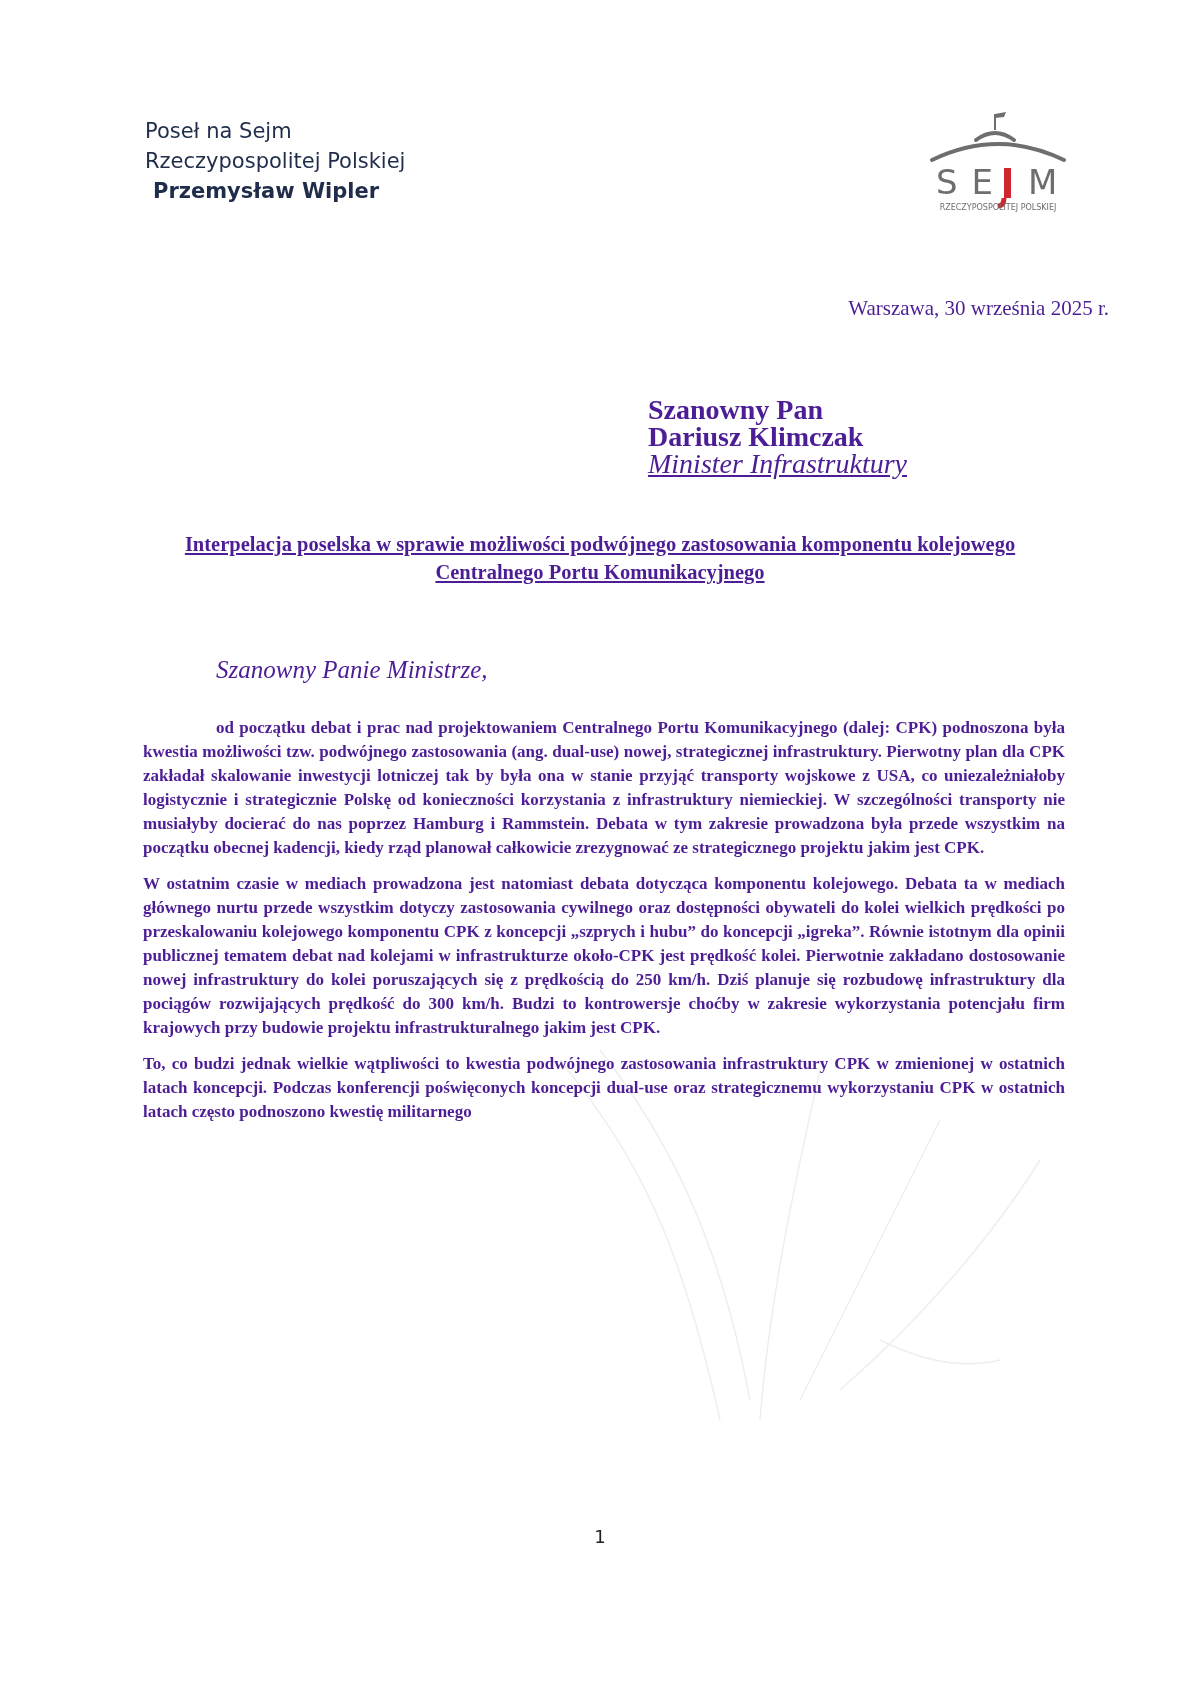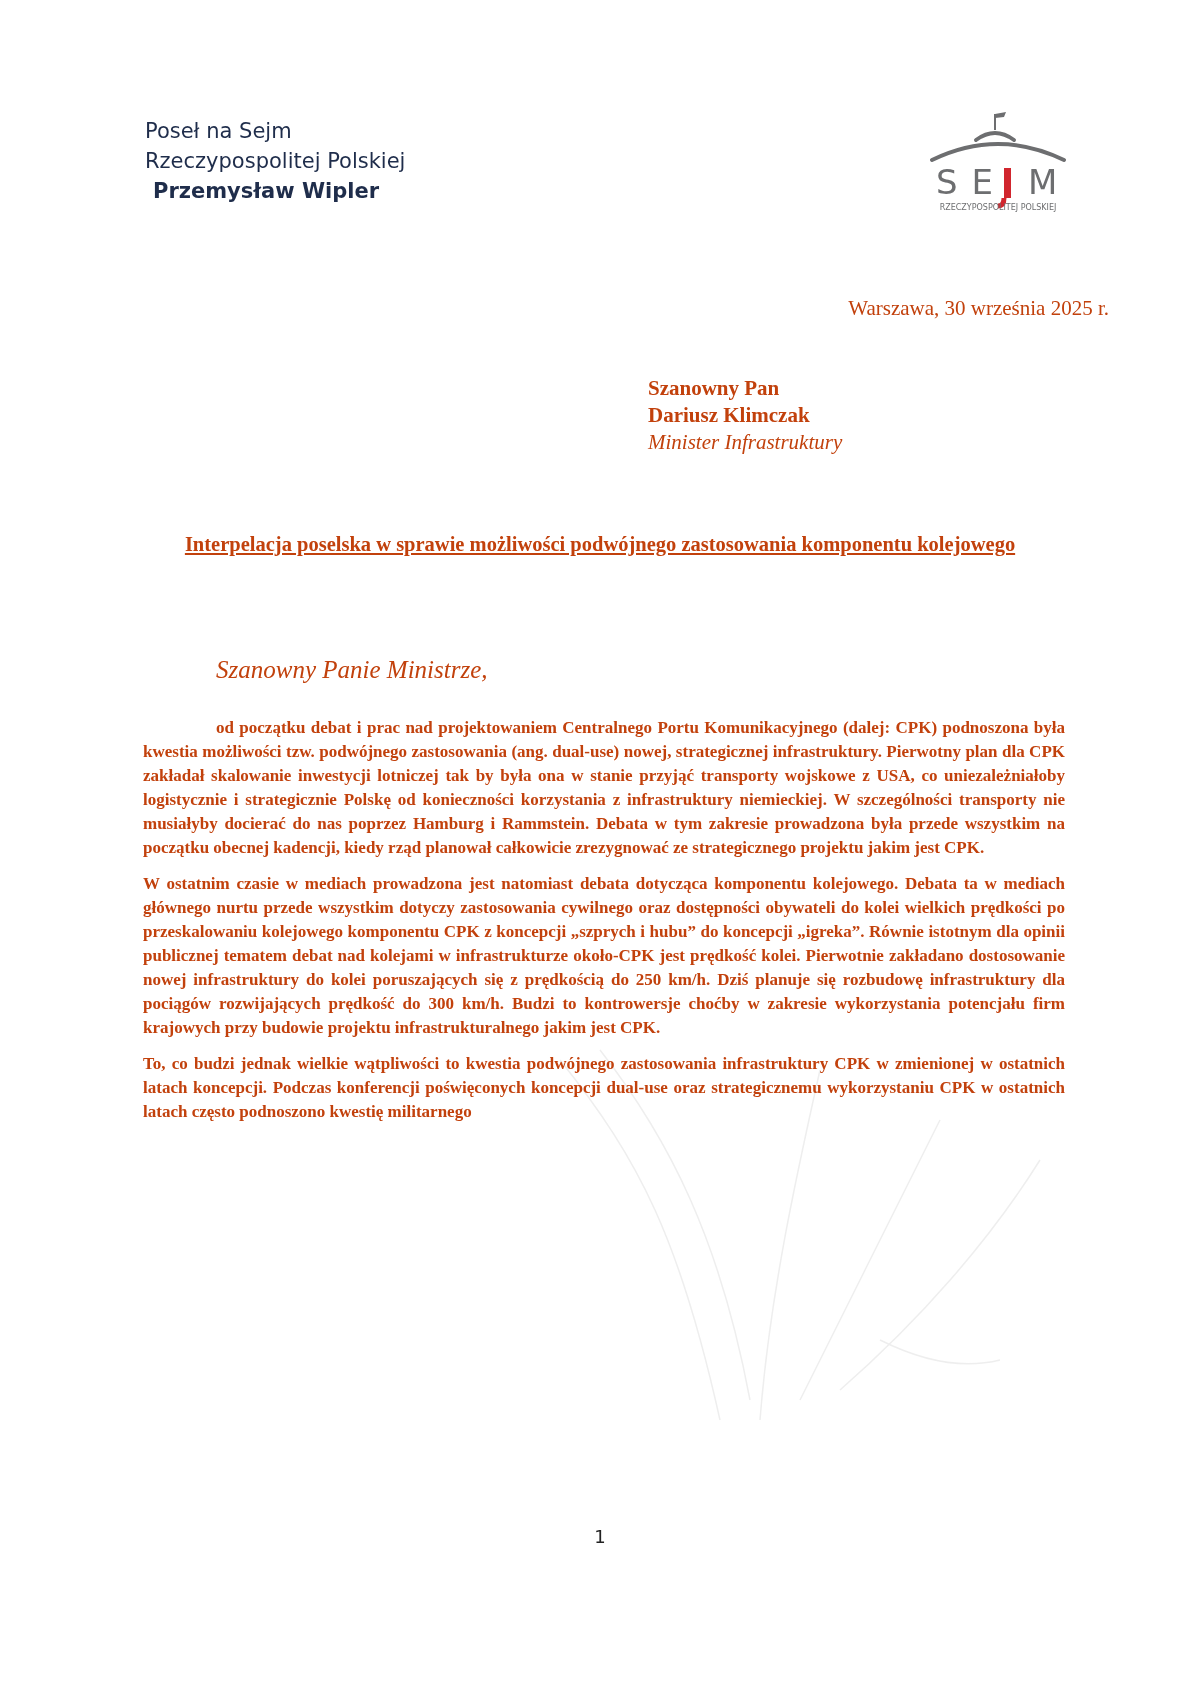--- a/index.html
+++ b/index.html
@@ -4,27 +4,27 @@
 <style>
   html, body { margin: 0; padding: 0; background: #ffffff; }
   body { width: 1200px; height: 1697px; position: relative; overflow: hidden; }
   .page { position: absolute; left: 0; top: 0; width: 1200px; height: 1697px; background: #fff; padding-left: 47px; }
 
   .hdr { position: absolute; left: 145px; top: 116px; font-family: "DejaVu Sans", sans-serif; color: #1f2d4b; font-size: 21px; line-height: 30px; }
   .hdr .bold { font-weight: bold; margin-left: 8px; }
 
   .logo { position: absolute; left: 928px; top: 108px; width: 140px; height: 104px; }
 
-  .serif { font-family: "Liberation Serif", serif; color: #c2410c; }
+  .serif { font-family: "Liberation Serif", serif; color: #4c1d95; }
 
   .date { position: absolute; right: 138px; top: 296px; font-size: 21px; }
 
-  .recipient { position: absolute; left: 648px; top: 375px; font-size: 21px; line-height: 27px; }
+  .recipient { position: absolute; left: 648px; top: 396px; font-size: 28px; line-height: 27px; }
   .recipient .b { font-weight: bold; }
-  .recipient .i { font-style: italic; }
+  .recipient .i { font-style: italic; text-decoration: underline; }
 
   .title { position: absolute; left: 130px; width: 940px; top: 530px; text-align: center; font-weight: bold; font-size: 20.5px; line-height: 28px; text-decoration: underline; }
 
   .salutation { position: absolute; left: 216px; top: 656px; font-style: italic; font-size: 25px; }
 
   .body { position: absolute; left: 143px; width: 922px; top: 716px; font-size: 17px; line-height: 24px; text-align: justify; font-weight: bold; }
   .body p { margin: 0 0 12px 0; }
   .body p.indent { text-indent: 73px; }
 
   .watermark { position: absolute; left: 520px; top: 1040px; width: 560px; height: 400px; opacity: 0.35; pointer-events: none; }
@@ -60,20 +60,21 @@
   <div class="date serif">Warszawa, 30 września 2025 r.</div>
 
   <div class="recipient serif">
     <div class="b">Szanowny Pan</div>
     <div class="b">Dariusz Klimczak</div>
     <div class="i">Minister Infrastruktury</div>
   </div>
 
   <div class="title serif">
     <div>Interpelacja poselska w sprawie możliwości podwójnego zastosowania komponentu kolejowego</div>
+    <div>Centralnego Portu Komunikacyjnego</div>
   </div>
 
   <div class="salutation serif">Szanowny Panie Ministrze,</div>
 
   <svg class="watermark" viewBox="0 0 560 400">
     <path d="M40 20 C120 120 160 200 200 380" fill="none" stroke="#cfcfcf" stroke-width="1.5"></path>
     <path d="M80 10 C150 100 200 200 230 360" fill="none" stroke="#cfcfcf" stroke-width="1.5"></path>
     <path d="M300 30 C280 120 250 250 240 380" fill="none" stroke="#cfcfcf" stroke-width="1.5"></path>
     <path d="M420 80 C380 160 330 260 280 360" fill="none" stroke="#cfcfcf" stroke-width="1.5"></path>
     <path d="M520 120 C470 200 400 280 320 350" fill="none" stroke="#cfcfcf" stroke-width="1.5"></path>

